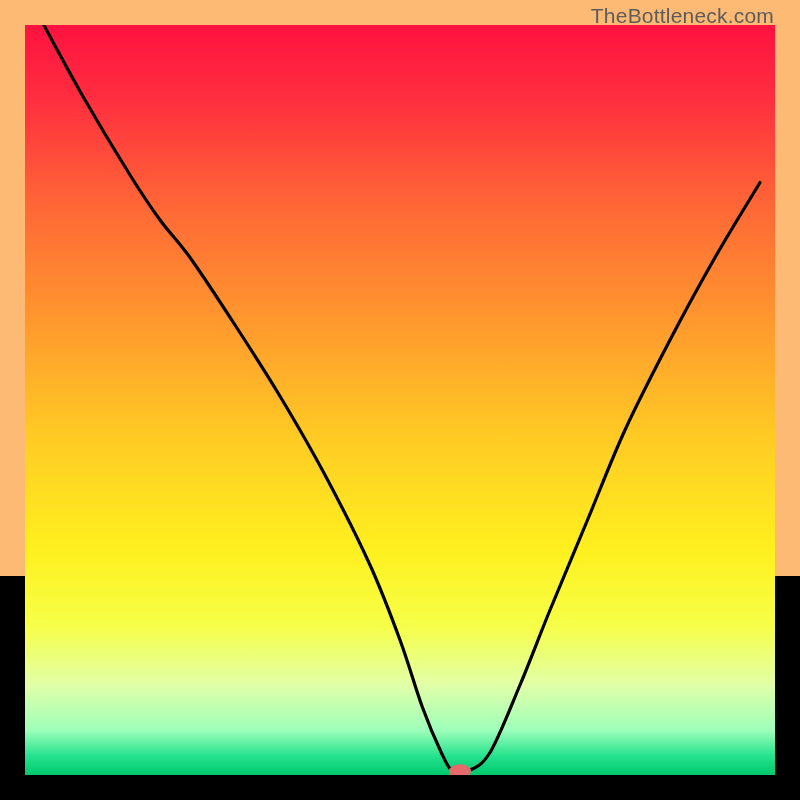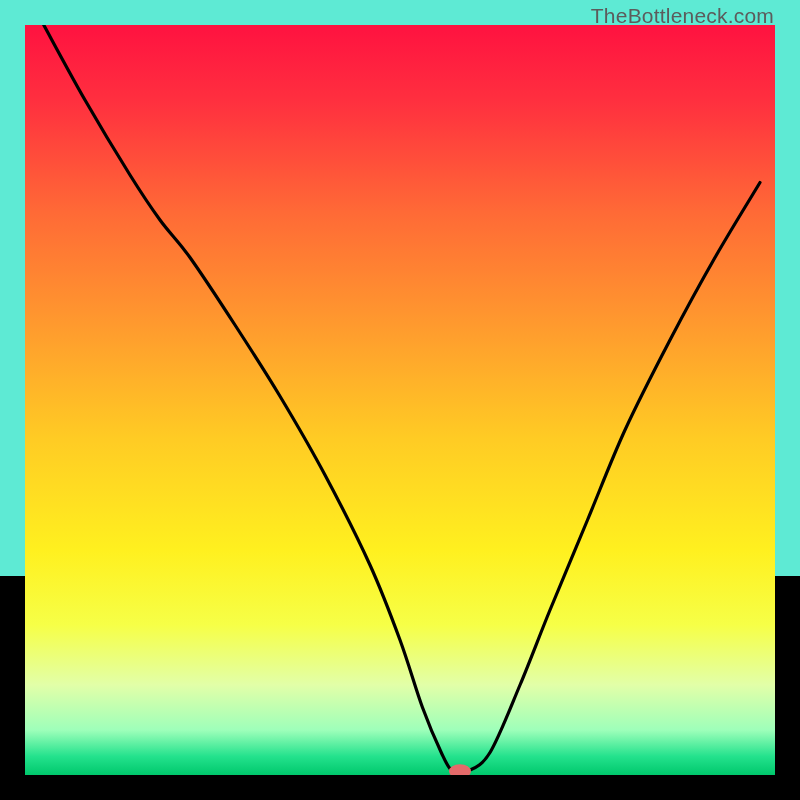--- a/index.html
+++ b/index.html
@@ -8,21 +8,21 @@
     background: #000;
     width: 800px;
     height: 800px;
     overflow: hidden;
     font-family: Arial, Helvetica, sans-serif;
   }
   .chart-container {
     position: relative;
     width: 800px;
     height: 576px;
-    background: #5eead4;
+    background: #fdba74;
   }
   .plot-area {
     position: absolute;
     left: 25px;
     top: 25px;
     width: 750px;
     height: 750px;
   }
   .watermark {
     position: absolute;

